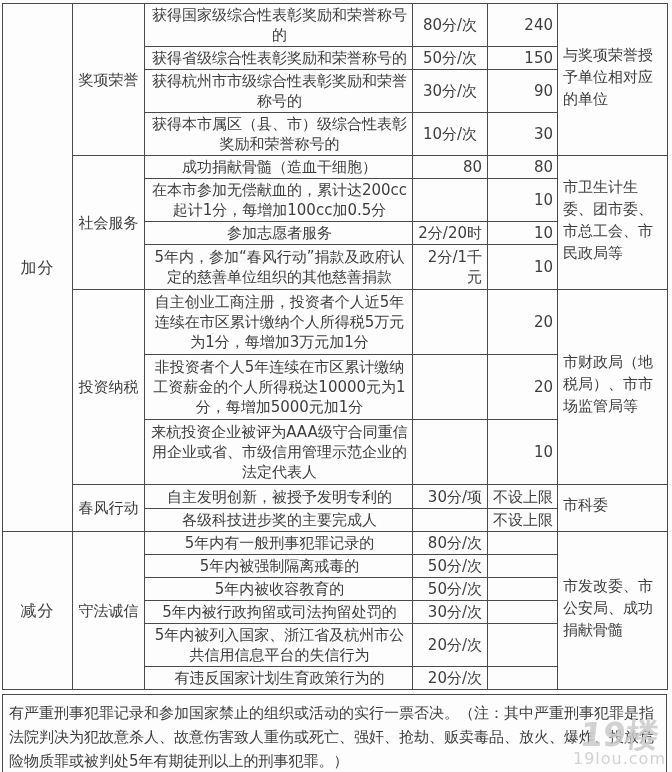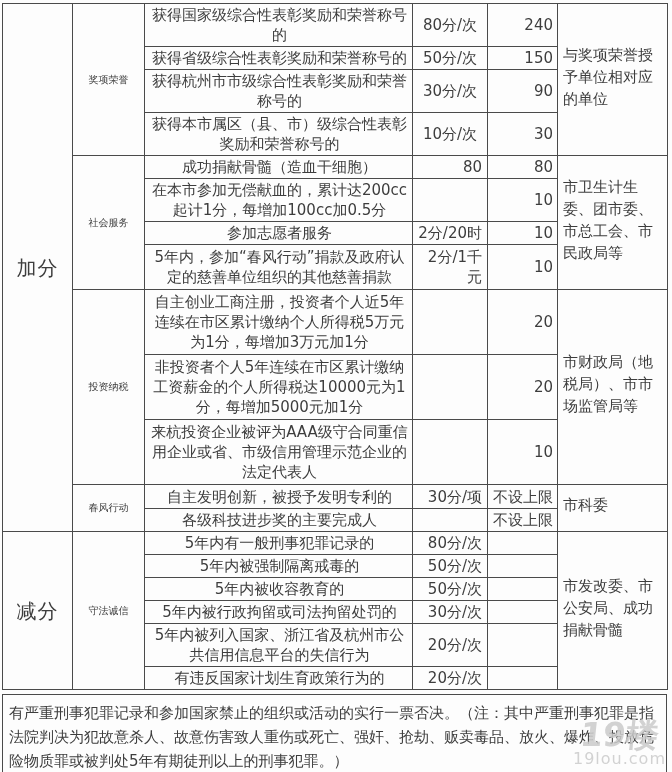--- a/index.html
+++ b/index.html
@@ -7,22 +7,22 @@
     width:672px;height:772px;position:relative;overflow:hidden;
     background:#fdfdfd;color:#3d3d3d;
     font-family:"DejaVu Sans",sans-serif;
   }
   .page{position:absolute;left:2px;top:3px;width:665px;}
   table{border-collapse:collapse;table-layout:fixed;width:665px;}
   td{
     border:1px solid #4a4a4a;font-size:15px;line-height:20px;
     vertical-align:middle;overflow:hidden;padding:1px 3px;
   }
-  td.cat{text-align:center;font-size:20px;letter-spacing:1px;}
-  td.sub{text-align:center;font-size:10px;padding:1px 2px;}
+  td.cat{text-align:center;font-size:16px;letter-spacing:1px;}
+  td.sub{text-align:center;font-size:15px;padding:1px 2px;}
   td.item{padding:1px 3px 1px 5px;text-align:center;margin-top:48px;}
   td.pts{text-align:right;padding:1px 5px 1px 2px;}
   td.pts.ctr{text-align:center;padding:1px 2px;}
   td.max{text-align:right;padding:1px 4px 1px 2px;}
   td.unit{text-align:left;padding:1px 2px 7px 5px;line-height:22px;}
   .footnote{
     margin-top:4px;border:1px solid #4a4a4a;width:651px;
     padding:6px 6px 5px 6px;font-size:15px;line-height:24px;text-align:left;
     background:#fdfdfd;
   }

